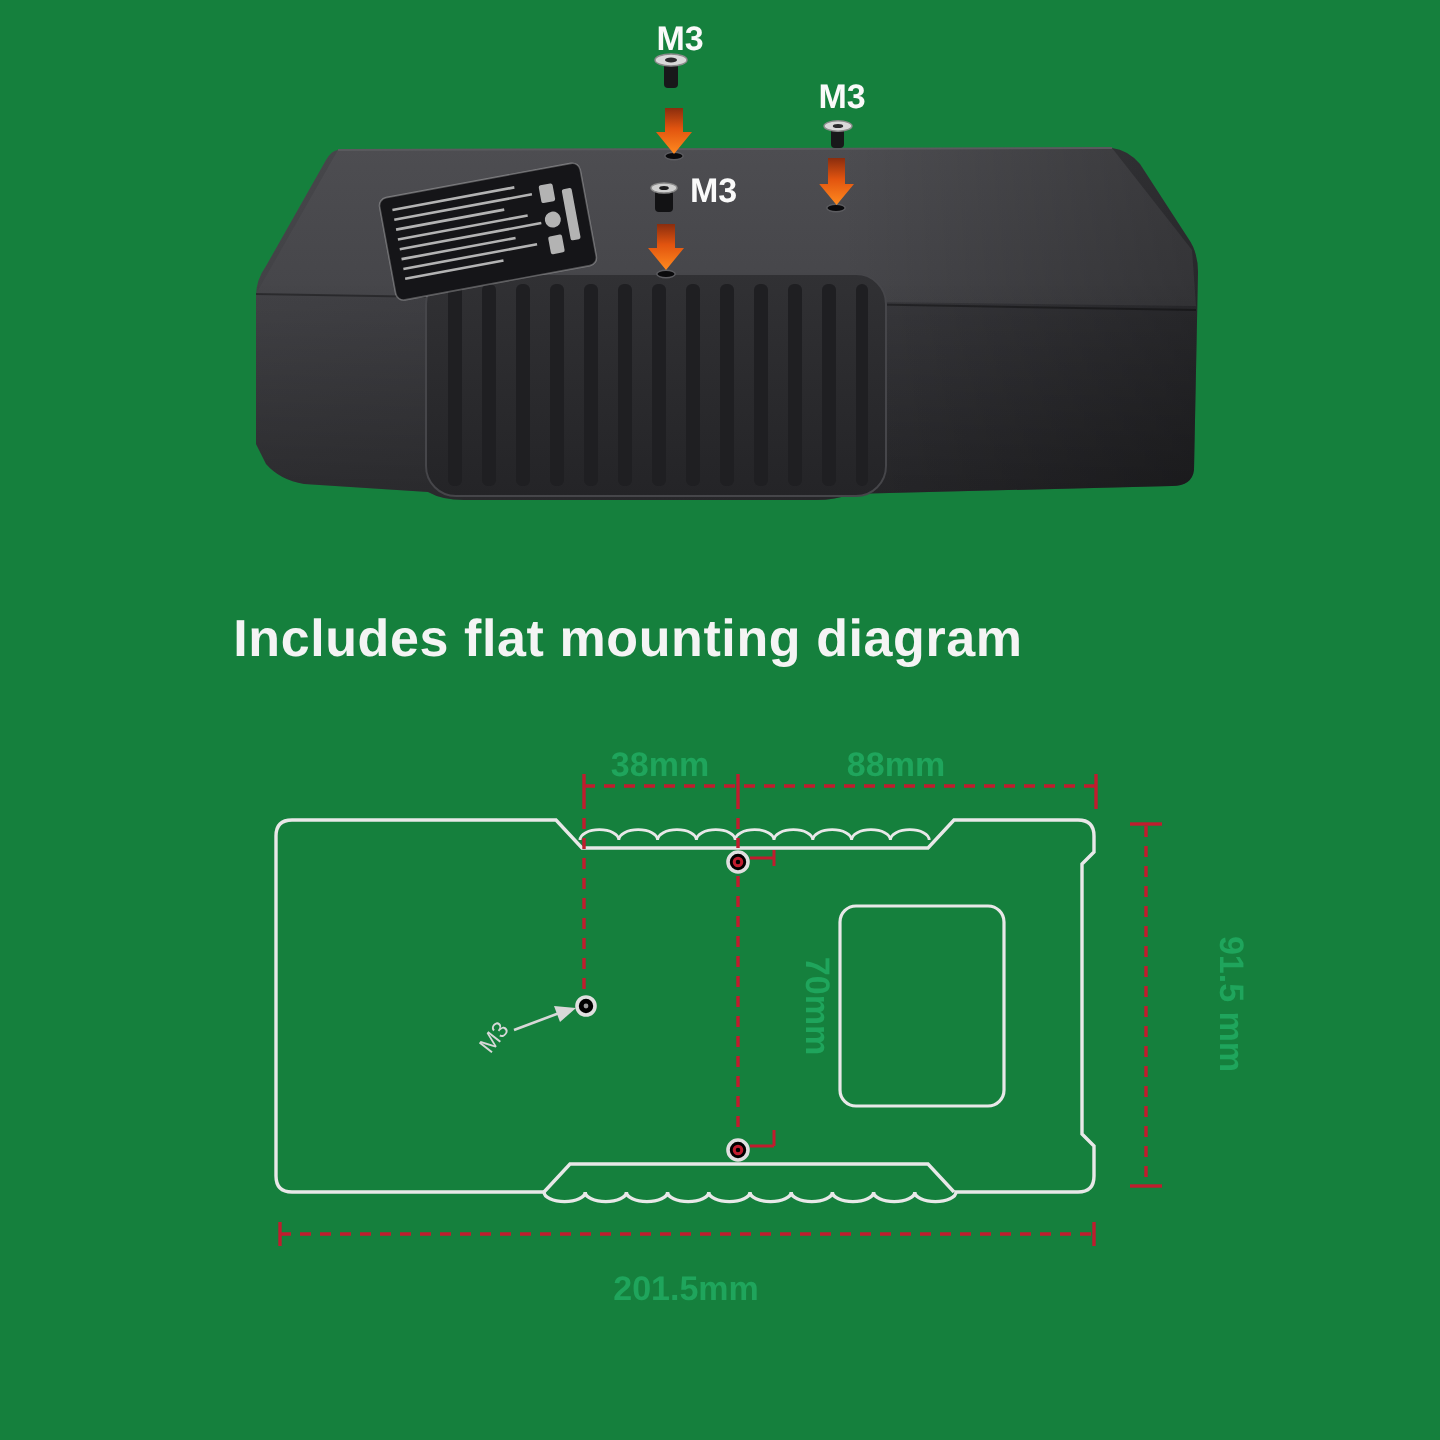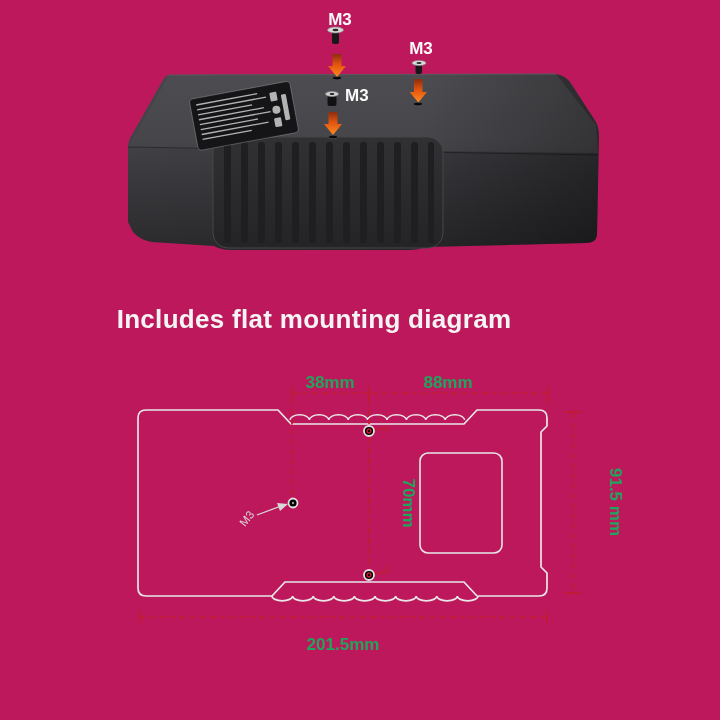--- a/index.html
+++ b/index.html
@@ -1,16 +1,16 @@
 <!DOCTYPE html>
 <html><head>
 <meta charset="utf-8">
 <style>
   html,body{margin:0;padding:0;background:#000;}
-  #stage{position:relative;width:720px;height:720px;background:#be185d;overflow:hidden;
+  #stage{position:relative;width:720px;height:720px;background:#15803d;overflow:hidden;
          font-family:"Liberation Sans",sans-serif;}
   #photo-svg{position:absolute;left:0;top:0;}
   #title-bar{position:absolute;left:0;top:304px;width:628px;text-align:center;}
   #title-bar .title{color:#f4f4f4;font-size:26px;font-weight:700;letter-spacing:.3px;}
   #diagram-svg{position:absolute;left:0;top:355px;}
   text{font-family:"Liberation Sans",sans-serif;}
   .m3-photo{fill:#fafafa;font-size:17px;font-weight:700;}
   .dim-green{fill:#1fa55c;font-size:17px;font-weight:700;}
   .m3-diagram{fill:#d8d8d8;font-size:11.5px;font-weight:400;}
 </style>

